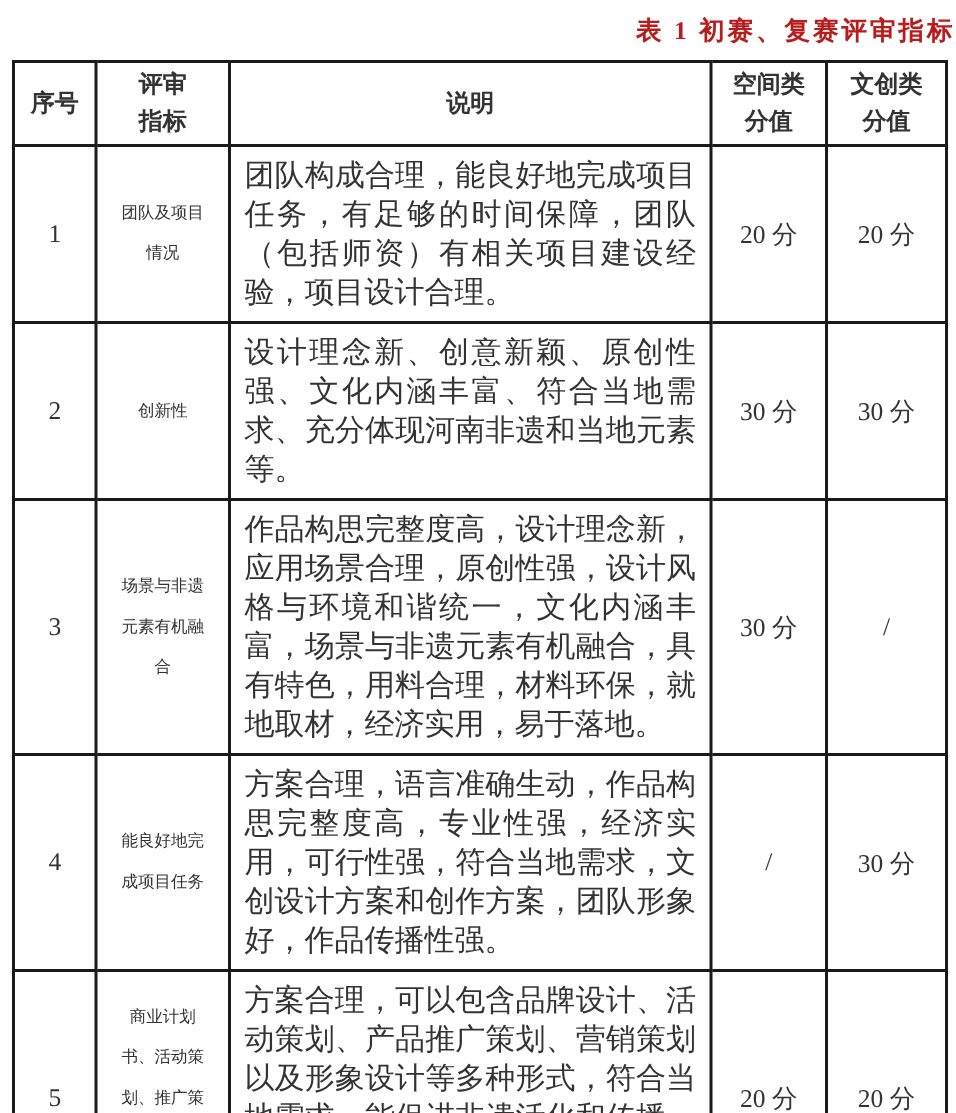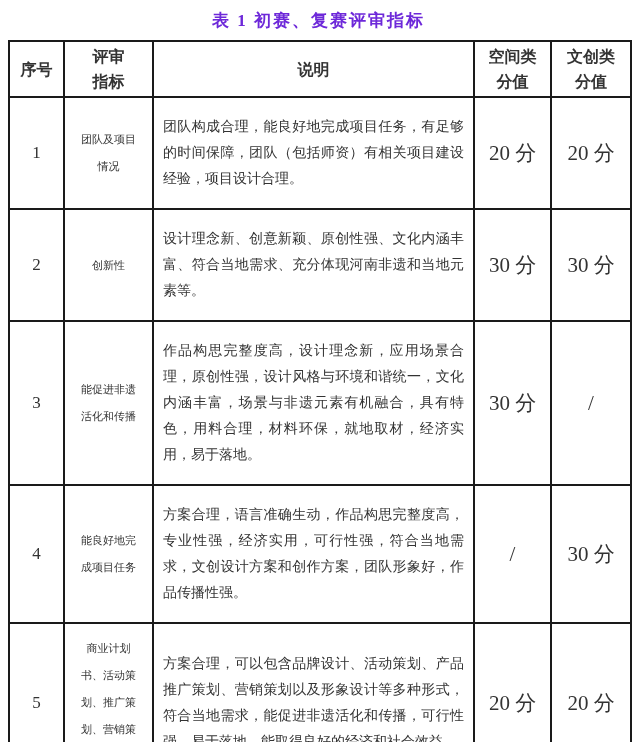--- a/index.html
+++ b/index.html
@@ -14,26 +14,26 @@
     -webkit-font-smoothing: antialiased;
   }
   .page {
     width: 637px;
     height: 742px;
     box-sizing: border-box;
     overflow: hidden;
     background: #ffffff;
   }
   .page-title {
-    text-align: center;
+    text-align: right;
     font-weight: bold;
     font-size: 17px;
     letter-spacing: 2px;
     padding: 9px 0 8px 0;
-    color: #6d28d9;
+    color: #b91c1c;
   }
   table.eval {
     border-collapse: collapse;
     table-layout: fixed;
     width: 622px;
     margin-left: 8px;
   }
   table.eval th, table.eval td {
     border: 2px solid #1a1a1a;
     vertical-align: middle;
@@ -66,27 +66,27 @@
     font-size: 17px;
     text-align: center;
   }
   td.ind {
     font-size: 11px;
     text-align: center;
     line-height: 27px;
     padding: 2px 13px;
   }
   td.desc {
-    font-size: 14px;
+    font-size: 20px;
     text-align: justify;
     line-height: 26px;
-    padding: 16px 9px;
+    padding: 6px 9px;
   }
   td.score {
-    font-size: 21px;
+    font-size: 17px;
     text-align: center;
   }
 </style>
 </head>
 <body>
 
 <div class="page">
 
   <div class="page-title">表 1 初赛、复赛评审指标</div>
 
@@ -120,21 +120,21 @@
       </tr>
       <tr class="r2">
         <td class="no">2</td>
         <td class="ind">创新性</td>
         <td class="desc">设计理念新、创意新颖、原创性强、文化内涵丰富、符合当地需求、充分体现河南非遗和当地元素等。</td>
         <td class="score">30 分</td>
         <td class="score">30 分</td>
       </tr>
       <tr class="r3">
         <td class="no">3</td>
-        <td class="ind">能促进非遗活化和传播</td>
+        <td class="ind">场景与非遗元素有机融合</td>
         <td class="desc">作品构思完整度高，设计理念新，应用场景合理，原创性强，设计风格与环境和谐统一，文化内涵丰富，场景与非遗元素有机融合，具有特色，用料合理，材料环保，就地取材，经济实用，易于落地。</td>
         <td class="score">30 分</td>
         <td class="score">/</td>
       </tr>
       <tr class="r4">
         <td class="no">4</td>
         <td class="ind">能良好地完成项目任务</td>
         <td class="desc">方案合理，语言准确生动，作品构思完整度高，专业性强，经济实用，可行性强，符合当地需求，文创设计方案和创作方案，团队形象好，作品传播性强。</td>
         <td class="score">/</td>
         <td class="score">30 分</td>

